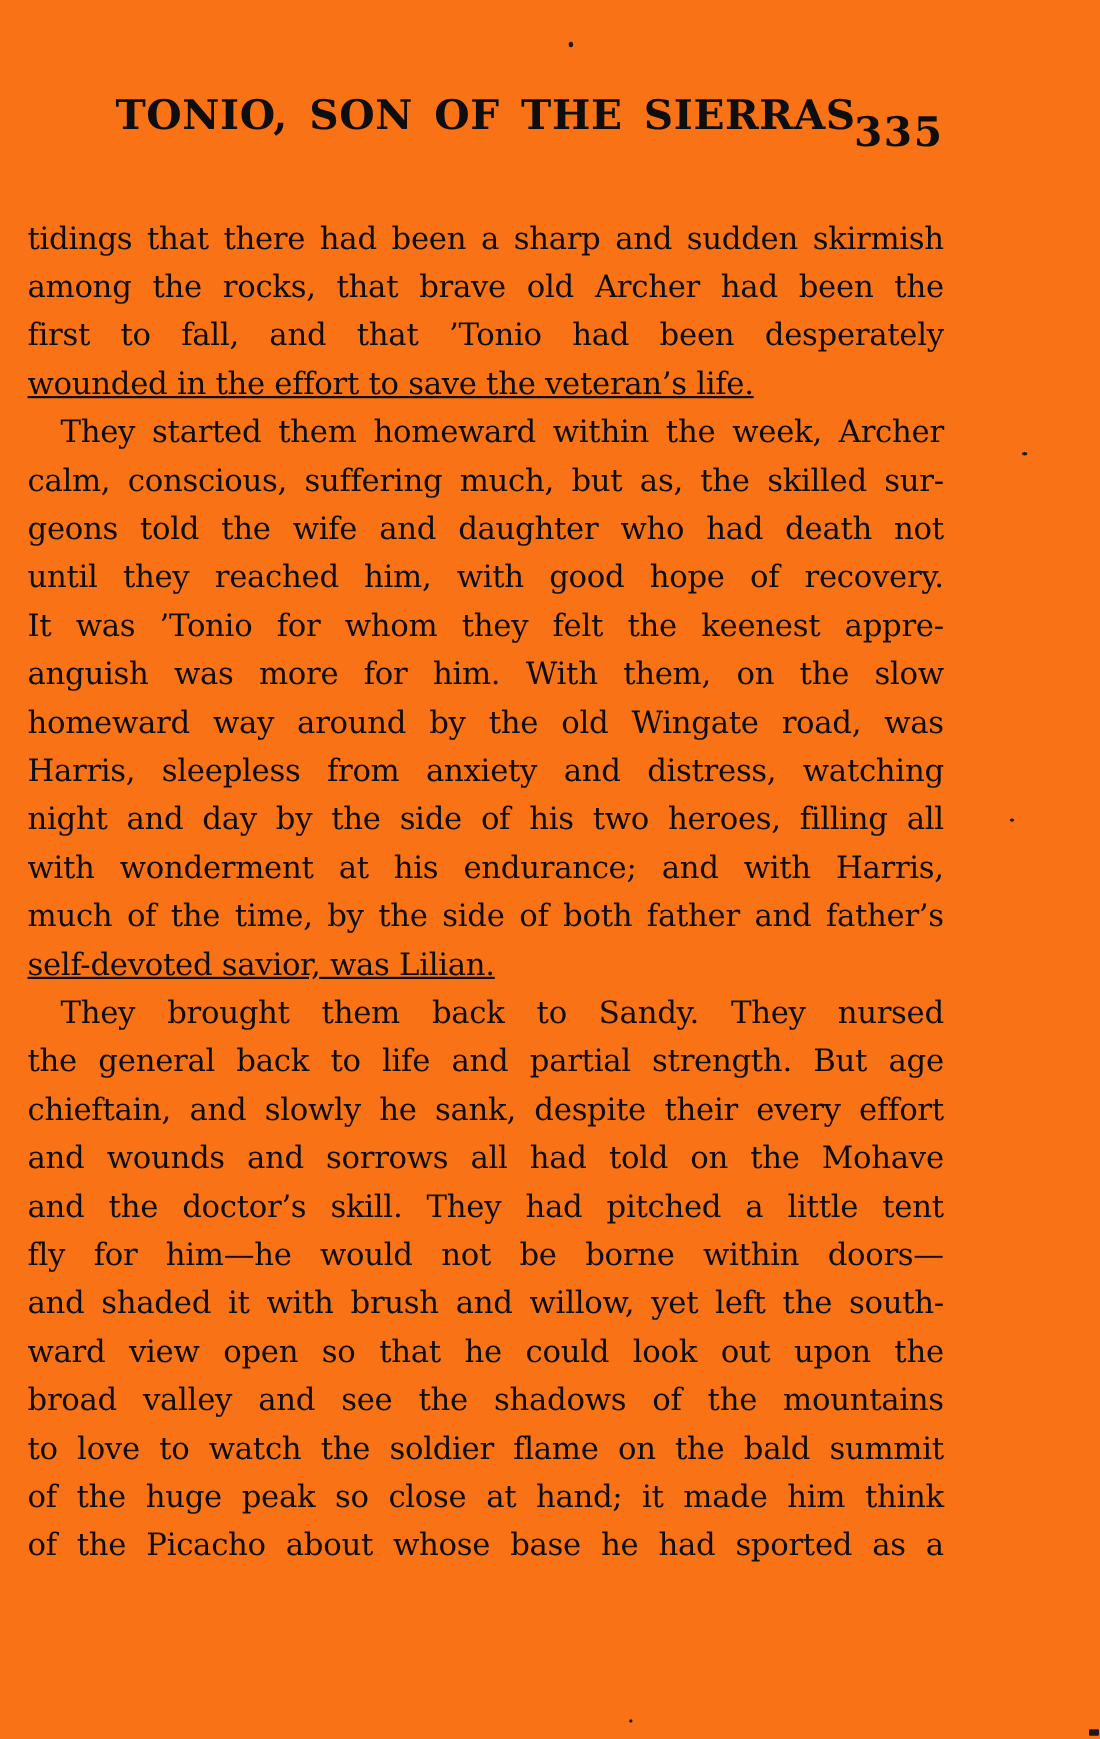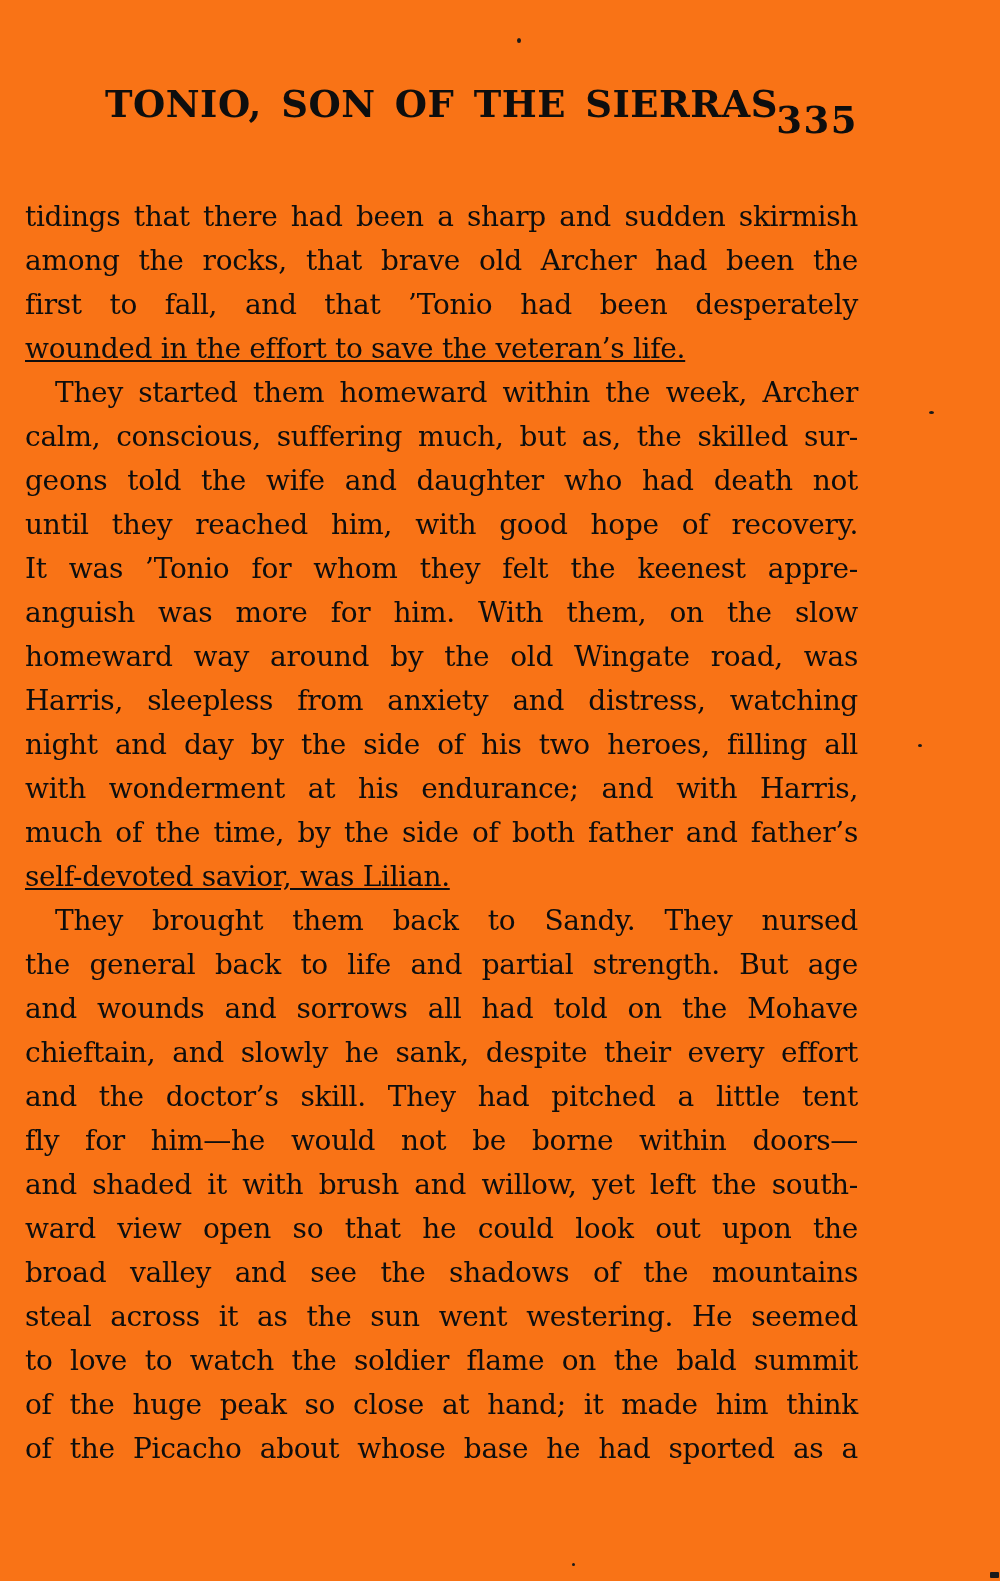--- a/index.html
+++ b/index.html
@@ -103,28 +103,27 @@
       <div class="line">It was ’Tonio for whom they felt the keenest appre-</div>
       <div class="line">anguish was more for him.  With them, on the slow</div>
       <div class="line">homeward way around by the old Wingate road, was</div>
       <div class="line">Harris, sleepless from anxiety and distress, watching</div>
       <div class="line">night and day by the side of his two heroes, filling all</div>
       <div class="line">with wonderment at his endurance; and with Harris,</div>
       <div class="line">much of the time, by the side of both father and father’s</div>
       <div class="line lastline">self-devoted savior, was Lilian.</div>
       <div class="line indent">They brought them back to Sandy.  They nursed</div>
       <div class="line">the general back to life and partial strength.  But age</div>
+      <div class="line">chieftain, and slowly he sank, despite their every effort</div>
       <div class="line">and wounds and sorrows all had told on the Mohave</div>
-      <div class="line">chieftain, and slowly he sank, despite their every effort</div>
       <div class="line">and the doctor’s skill.  They had pitched a little tent</div>
       <div class="line">fly for him—he would not be borne within doors—</div>
       <div class="line">and shaded it with brush and willow, yet left the south-</div>
       <div class="line">ward view open so that he could look out upon the</div>
       <div class="line">broad valley and see the shadows of the mountains</div>
-      <div class="line">steal across it as the sun went westering.  He seemed</div>
       <div class="line">to love to watch the soldier flame on the bald summit</div>
       <div class="line">of the huge peak so close at hand; it made him think</div>
       <div class="line">of the Picacho about whose base he had sported as a</div>
     </div>
 
   <div class="speck s1"></div>
   <div class="speck s2"></div>
   <div class="speck s3"></div>
   <div class="speck s4"></div>
   <div class="speck s5"></div>

